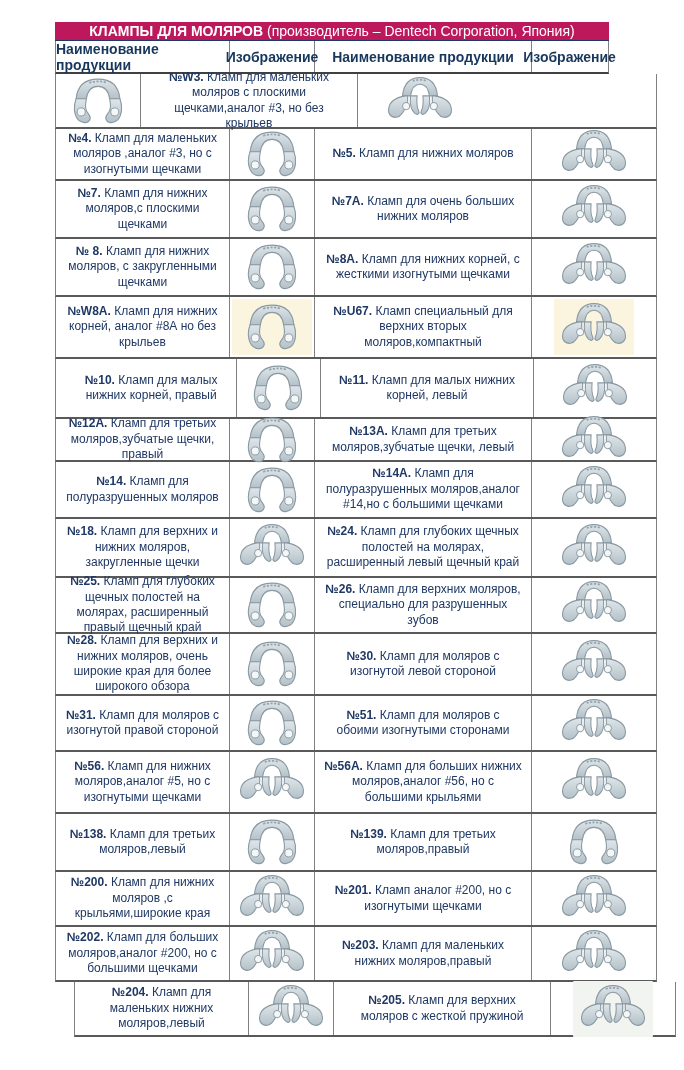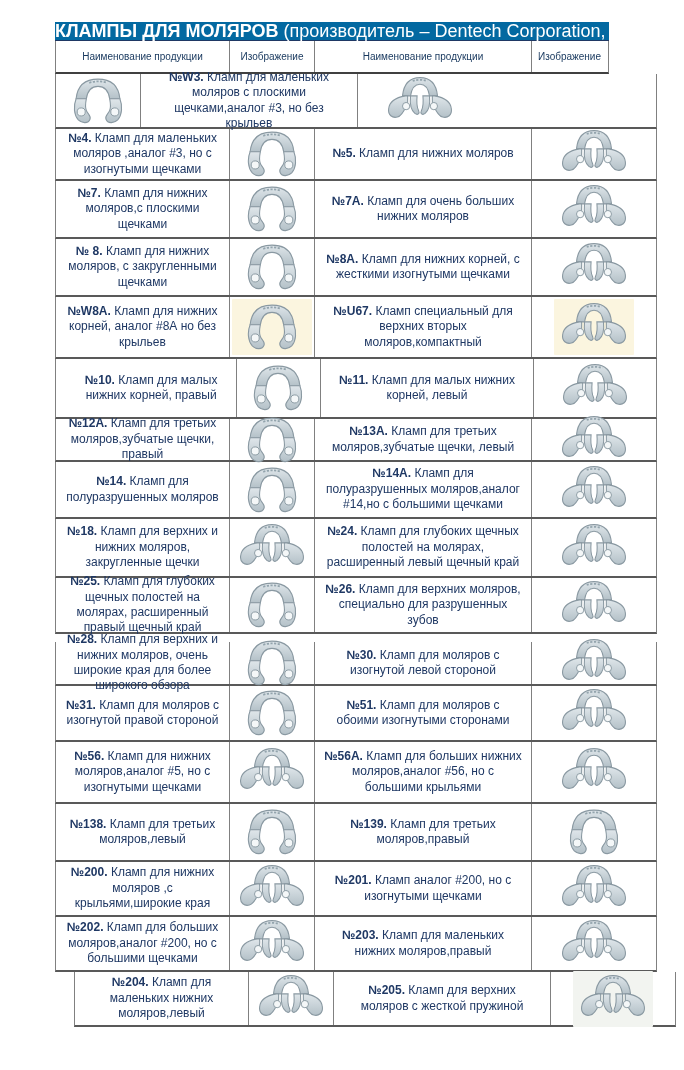--- a/index.html
+++ b/index.html
@@ -1,27 +1,27 @@
 <!DOCTYPE html>
 <html><head>
 <meta charset="utf-8">
 <style>
   html,body{margin:0;padding:0;background:#ffffff;}
   .page{position:relative;width:684px;height:1070px;background:#ffffff;overflow:hidden;
         font-family:"Liberation Sans",sans-serif;}
   .doc{position:absolute;left:55px;top:22px;}
 
-  .titlebar{width:554px;height:18px;background:#0369a1;border-bottom:1px solid #1f3864;
-            color:#ffffff;text-align:center;font-size:18px;line-height:18px;white-space:nowrap;}
+  .titlebar{width:554px;height:18px;background:#be185d;border-bottom:1px solid #1f3864;
+            color:#ffffff;text-align:center;font-size:14px;line-height:18px;white-space:nowrap;}
   .t-bold{font-weight:700;}
 
   .thead{display:flex;width:554px;height:33px;box-sizing:border-box;background:#ffffff;
          border-left:1px solid #808080;border-right:1px solid #808080;border-bottom:2px solid #404040;}
   .thead .cell{display:flex;align-items:center;justify-content:center;
-               font-weight:400;color:#17375d;font-size:10px;}
+               font-weight:700;color:#17375d;font-size:14px;}
   .h1{width:174px;border-right:1px solid #808080;}
   .h2{width:85px;border-right:1px solid #808080;}
   .h3{width:217px;border-right:1px solid #808080;}
   .h4{width:75px;}
 
   .trow{display:flex;width:602px;box-sizing:border-box;background:#ffffff;
         border-left:1px solid #808080;border-right:1px solid #808080;border-bottom:2px solid #595959;}
   .cell{box-sizing:border-box;}
   .c1{width:174px;border-right:1px solid #808080;}
   .c2{width:85px;border-right:1px solid #808080;}
@@ -262,21 +262,21 @@
             <div><span class="num">№26.</span> <span class="desc">Кламп для верхних моляров, специально для разрушенных зубов</span></div>
           </div>
           <div class="cell cimg c4">
             <span class="photo">
               <svg viewBox="0 0 100 74">
                 <use href="#clamp-winged"></use>
               </svg>
             </span>
           </div>
         </div>
-        <div class="trow" style="height: 44px; margin-top: 8px;">
+        <div class="trow" style="height: 62px;">
           <div class="cell cname c1">
             <div><span class="num">№28.</span> <span class="desc">Кламп для верхних и нижних моляров, очень широкие края для более широкого обзора</span></div>
           </div>
           <div class="cell cimg c2">
             <span class="photo">
               <svg viewBox="0 0 100 74">
                 <use href="#clamp-wingless"></use>
               </svg>
             </span>
           </div>

